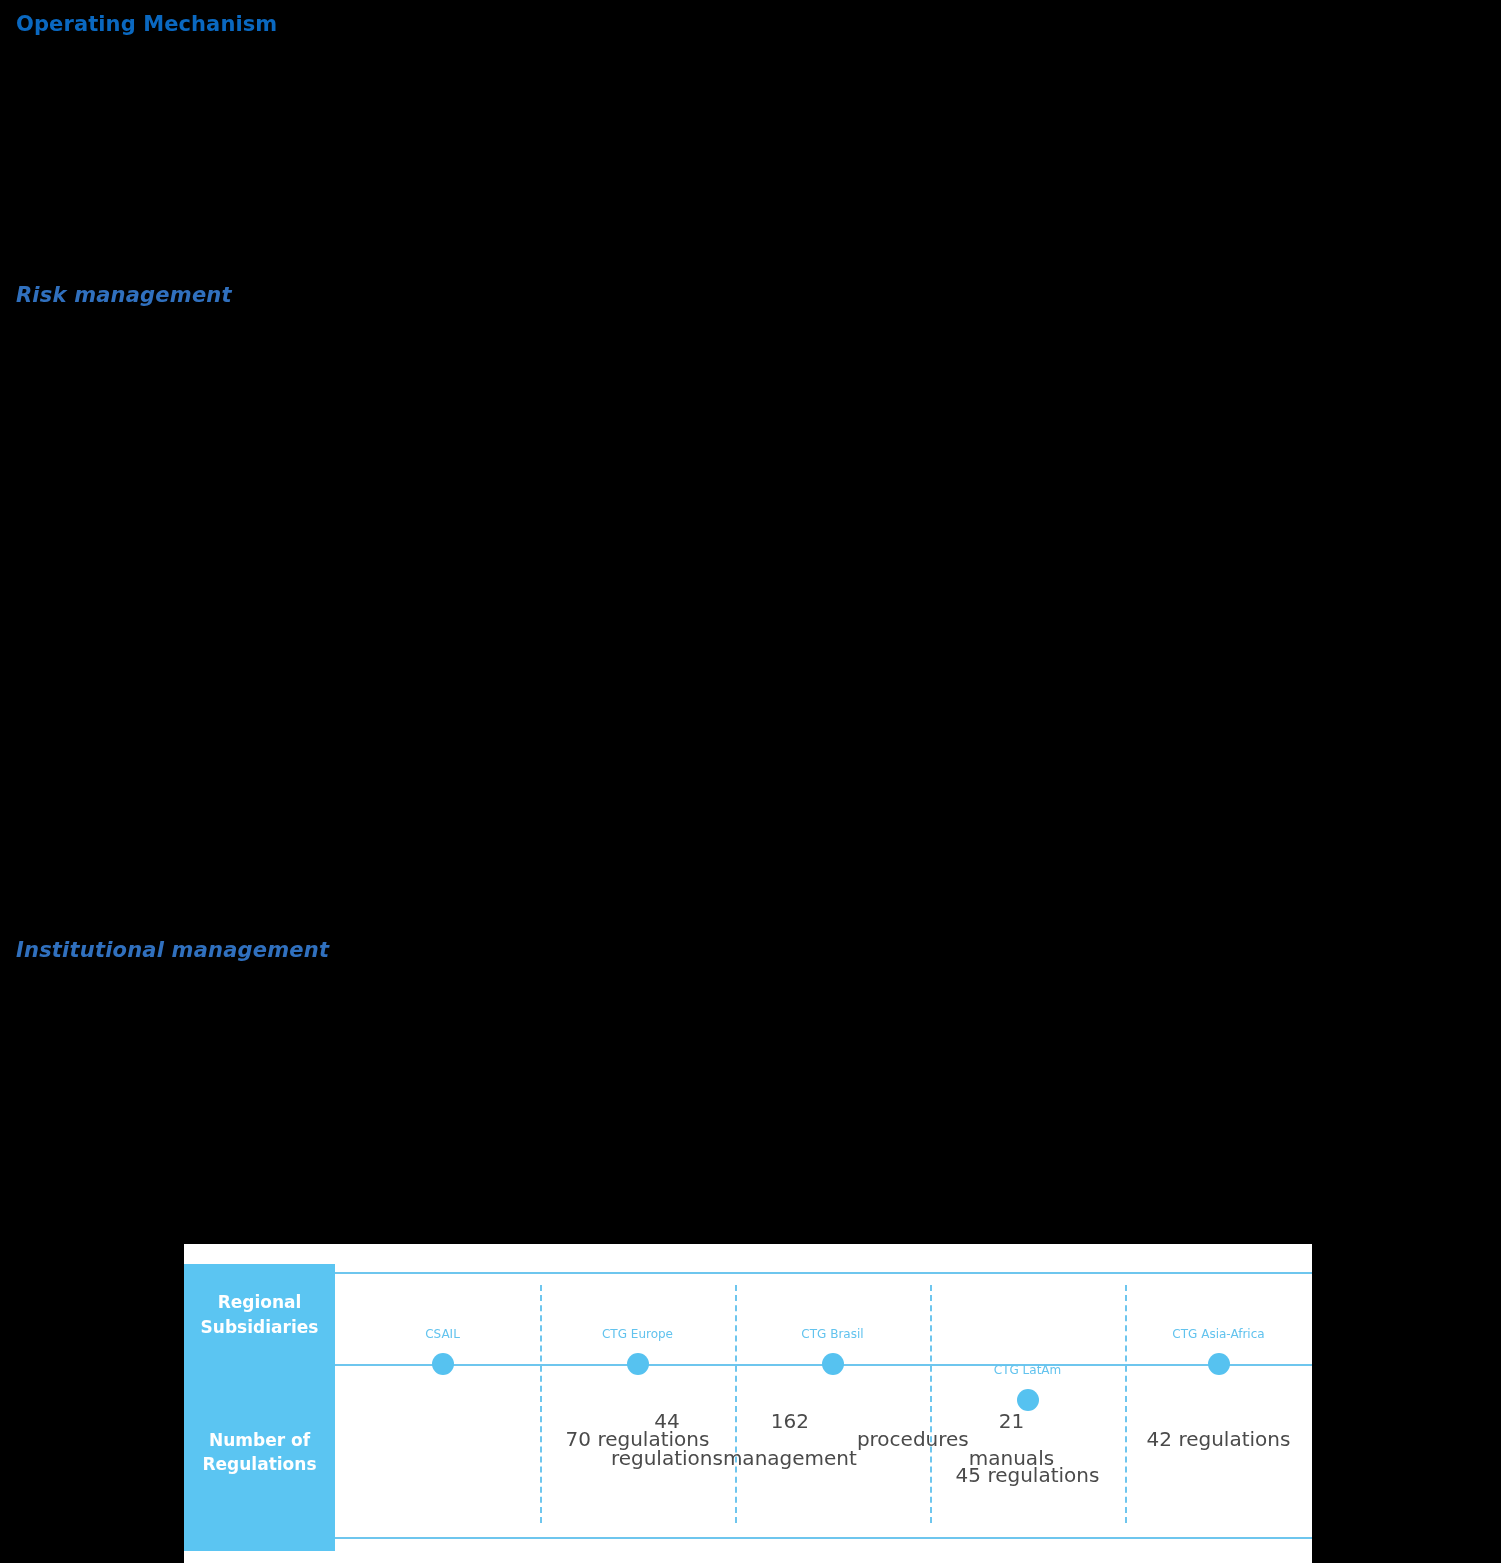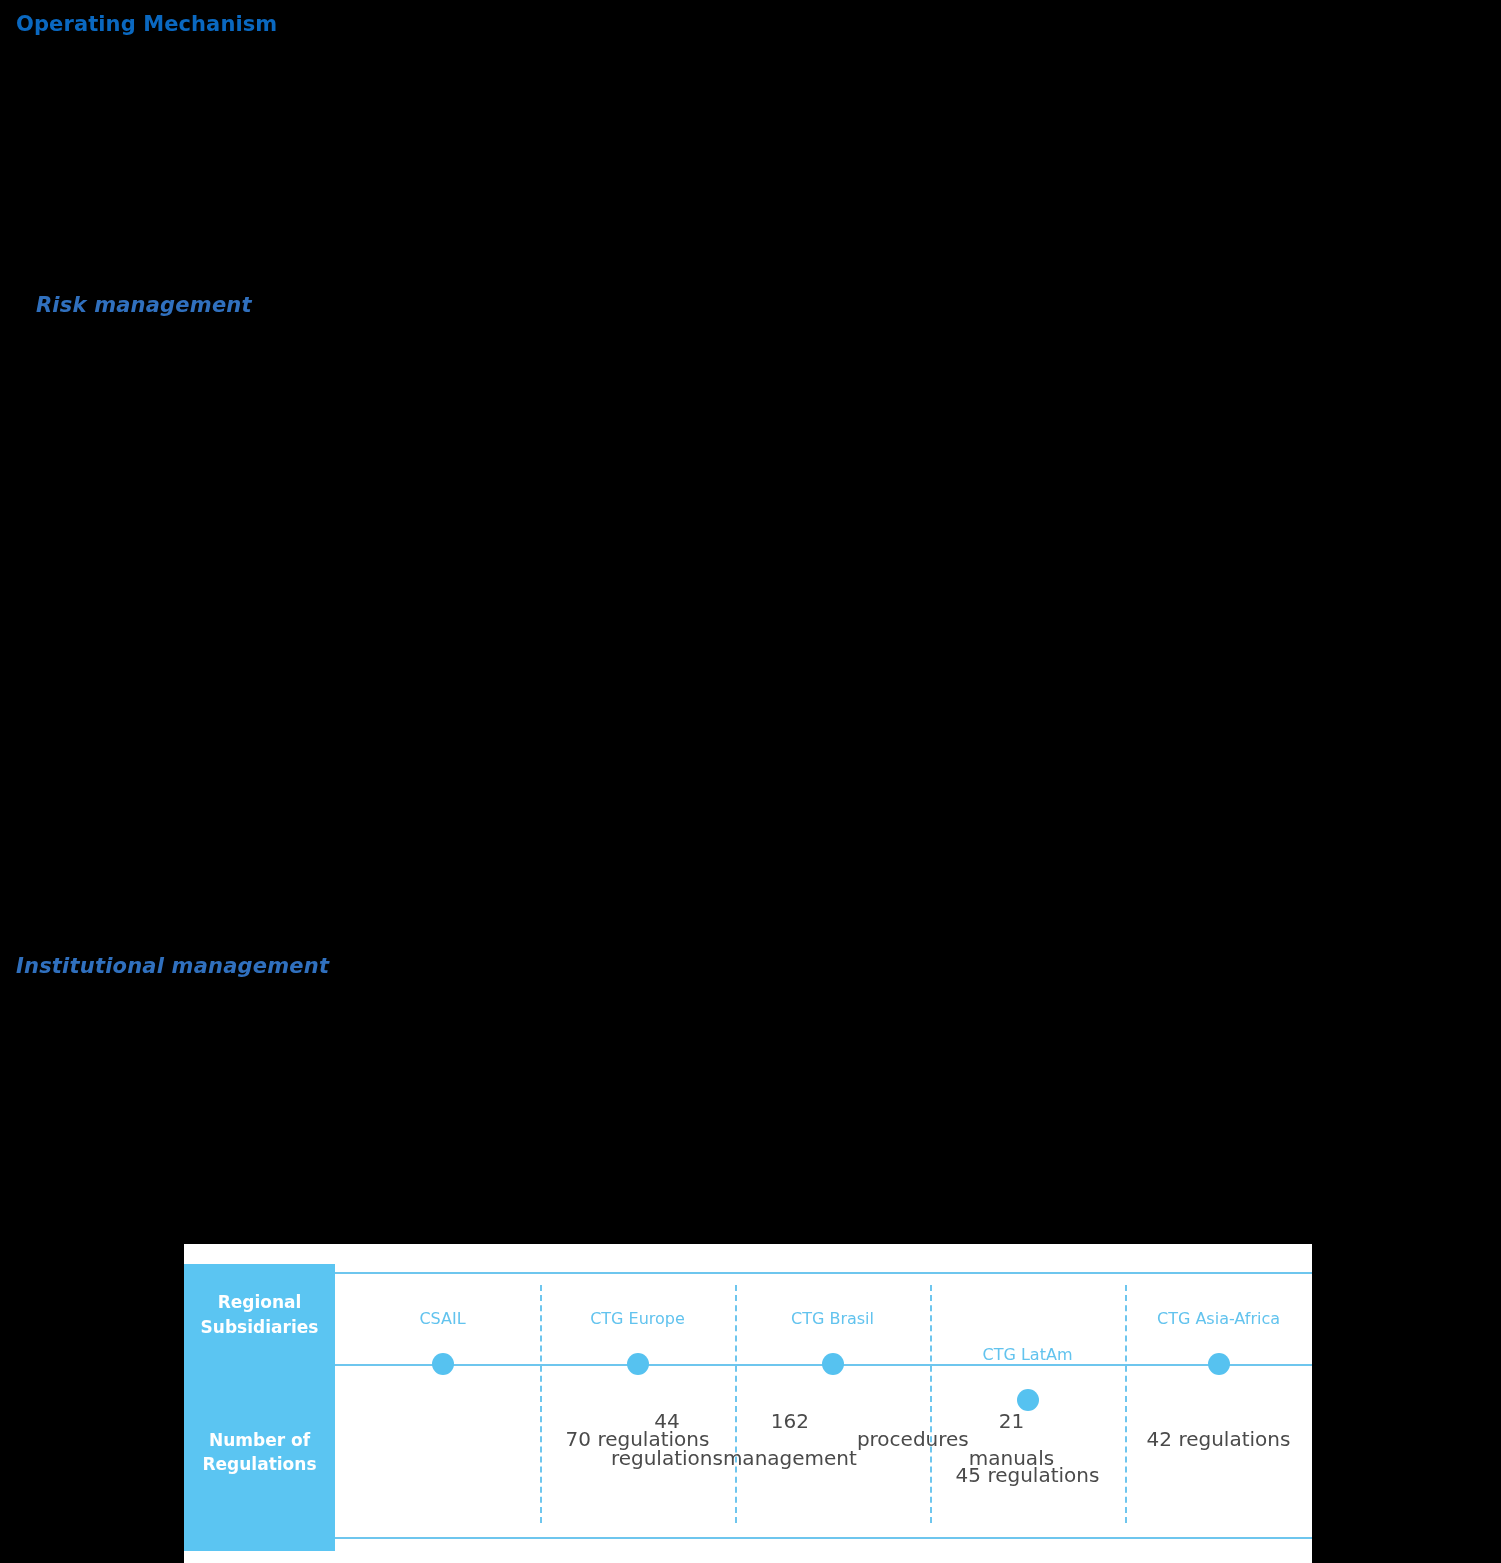--- a/index.html
+++ b/index.html
@@ -31,22 +31,22 @@
   .section-heading {
     position: absolute;
     left: 16px;
     font-size: 21px;
     font-style: italic;
     font-weight: 700;
     color: #3070be;
     letter-spacing: 0.2px;
     white-space: nowrap;
   }
-  #section-risk      { top: 293px; margin-left: 20px; }
-  #section-inst      { top: 938px; margin-top: 16px; }
+  #section-risk      { top: 283px; }
+  #section-inst      { top: 938px; }
 
   
   #subsidiary-table {
     position: absolute;
     left: 184px;
     top: 1244px;
     width: 1128px;
     height: 319px;
     background: #ffffff;
   }
@@ -97,29 +97,29 @@
   }
 
   
   .data-column {
     position: absolute;
     top: 28px;
     height: 265px;
   }
   .col-header {
     position: absolute;
-    top: 0;
+    top: 16px;
     left: 0;
     right: 0;
     height: 92px;
     display: flex;
     align-items: center;
     justify-content: center;
     color: #62c3ee;
-    font-size: 16px;
+    font-size: 12px;
     font-weight: 400;
     white-space: nowrap;
   }
   .col-dot {
     position: absolute;
     top: 81px;
     left: 50%;
     margin-left: -11px;
     width: 22px;
     height: 22px;

